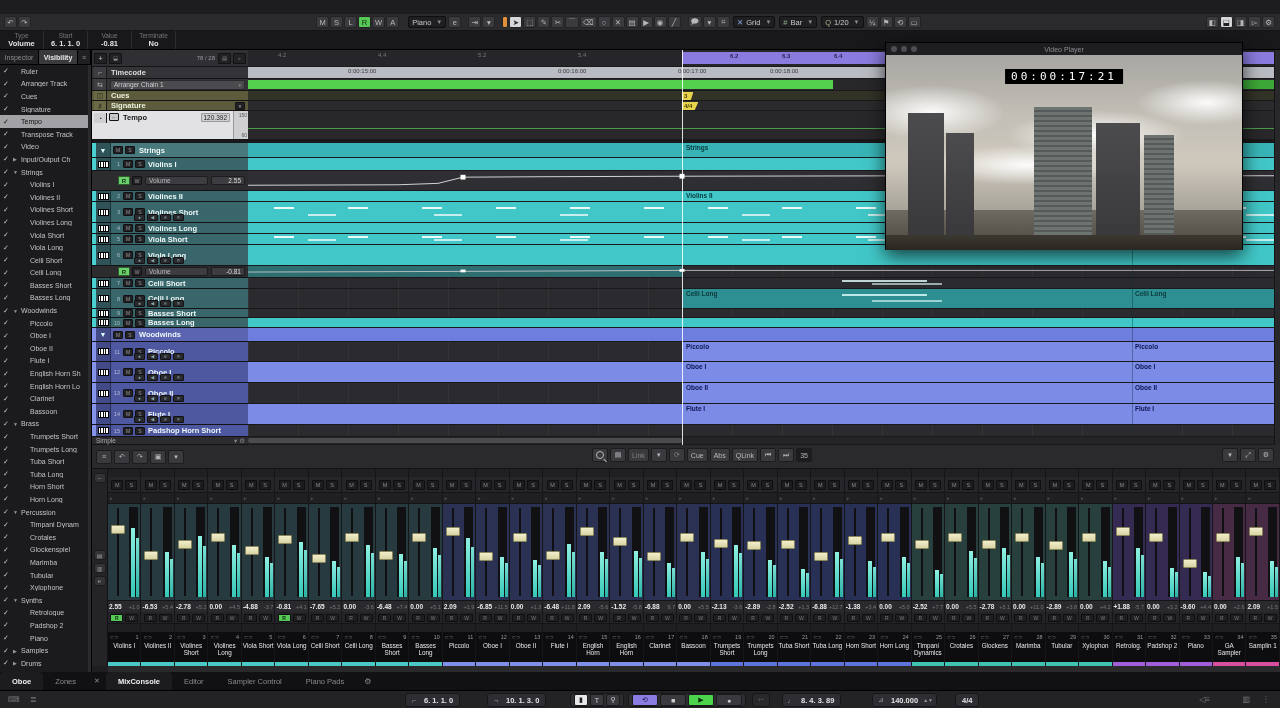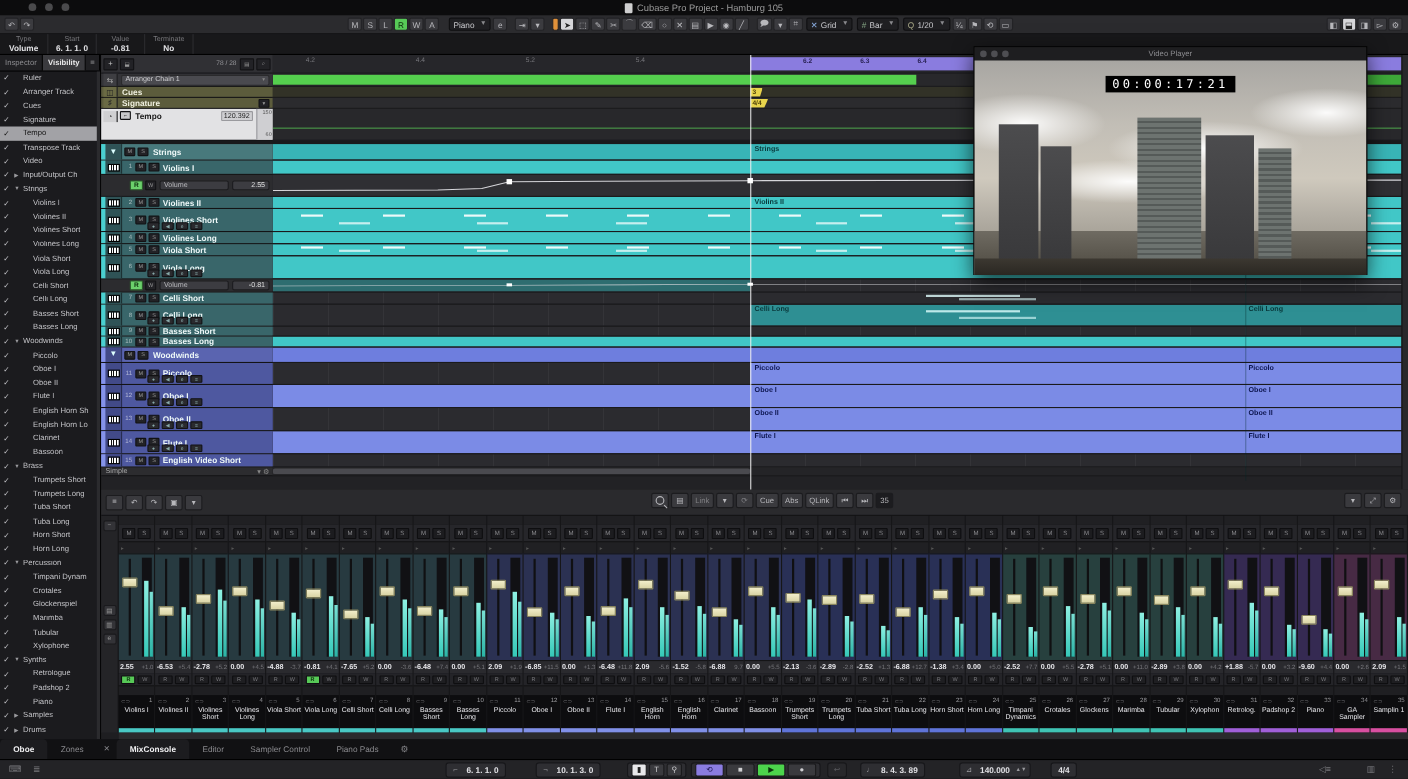--- a/index.html
+++ b/index.html
@@ -193,29 +193,20 @@
   .pbtn{width:26px;height:12px;border-radius:2px;background:#3a3a3e;color:#cfcfd2;display:flex;align-items:center;justify-content:center;font-size:7px;margin:0 1px;border:1px solid #1a1a1c;}
   .pbtn.purple{background:#8a7ce0;color:#1d1650;}
   .pbtn.green{background:#4cd44c;color:#0c300c;}
   .tr-ic{position:absolute;top:4px;color:#77777b;font-size:8px;}
 </style>
 </head>
 <body>
 
 <div id="app">
 
-  <div id="titlebar">
-    <div id="tdots">
-      <div class="tdot"></div>
-      <div class="tdot"></div>
-      <div class="tdot"></div>
-    </div>
-    <span class="docicon"></span>
-    <span>Cubase Pro Project - Hamburg 105</span>
-  </div>
 
   <div id="toolbar">
     <div class="tbtn">↶</div>
     <div class="tbtn">↷</div>
     <div class="sp"></div>
     <div id="statebtns" style="display:flex">
         <div class="tbtn">M</div>
         <div class="tbtn">S</div>
         <div class="tbtn">L</div>
         <div class="tbtn green">R</div>
@@ -566,20 +557,34 @@
             <div class="cmark" style="left: 48px;">6.2</div>
             <div class="cmark" style="left: 100px;">6.3</div>
             <div class="cmark" style="left: 152px;">6.4</div>
             <div class="cmark" style="left: 204px;">7</div>
           </div>
         </div>
       </div>
       <div class="prow" style="height: 12px;">
         <div class="phead">
           <div class="shead">
+            <div class="sico">⌐</div>
+            <div class="sname">Timecode</div>
+          </div>
+        </div>
+        <div class="pev tcrow">
+          <div class="tcmark" style="left: 100px;">0:00:15:00</div>
+          <div class="tcmark" style="left: 310px;">0:00:16:00</div>
+          <div class="tcmark" style="left: 430px;">0:00:17:00</div>
+          <div class="tcmark" style="left: 522px;">0:00:18:00</div>
+        </div>
+      </div>
+      <div class="prow" style="height: 12px;">
+        <div class="phead">
+          <div class="shead">
             <div class="sico">⇆</div>
             <div class="selbox" style="flex: 1 1 0%; margin-right: 3px;">Arranger Chain 1<div style="margin-left: auto; font-size: 5px; color: rgb(136, 136, 136);">▾</div></div>
           </div>
         </div>
         <div class="pev arrrow">
           <div class="arrblock"></div>
           <div class="arrblock2"></div>
         </div>
       </div>
       <div class="prow" style="height: 10px;">
@@ -1008,21 +1013,21 @@
       <div class="prow" style="height: 12px;">
         <div class="phead">
           <div class="ihead" style="background: rgb(78, 88, 160);">
             <div class="itab" style="background: rgb(133, 147, 234);"></div>
             <div class="iicon" style="background: rgb(66, 74, 136);">
               <div class="piano"></div>
             </div>
             <div class="inum">15</div>
             <div class="mbtn">M</div>
             <div class="mbtn">S</div>
-            <div class="iname">English Video Short</div>
+            <div class="iname">Padshop Horn Short</div>
           </div>
         </div>
         <div class="pev">
           <div class="evl ev-dark"></div>
           <div class="evr ev-dark"></div>
         </div>
       </div>
       <div class="prow" style="height: 8px;">
         <div class="phead simplebar">
           <div>Simple</div>

